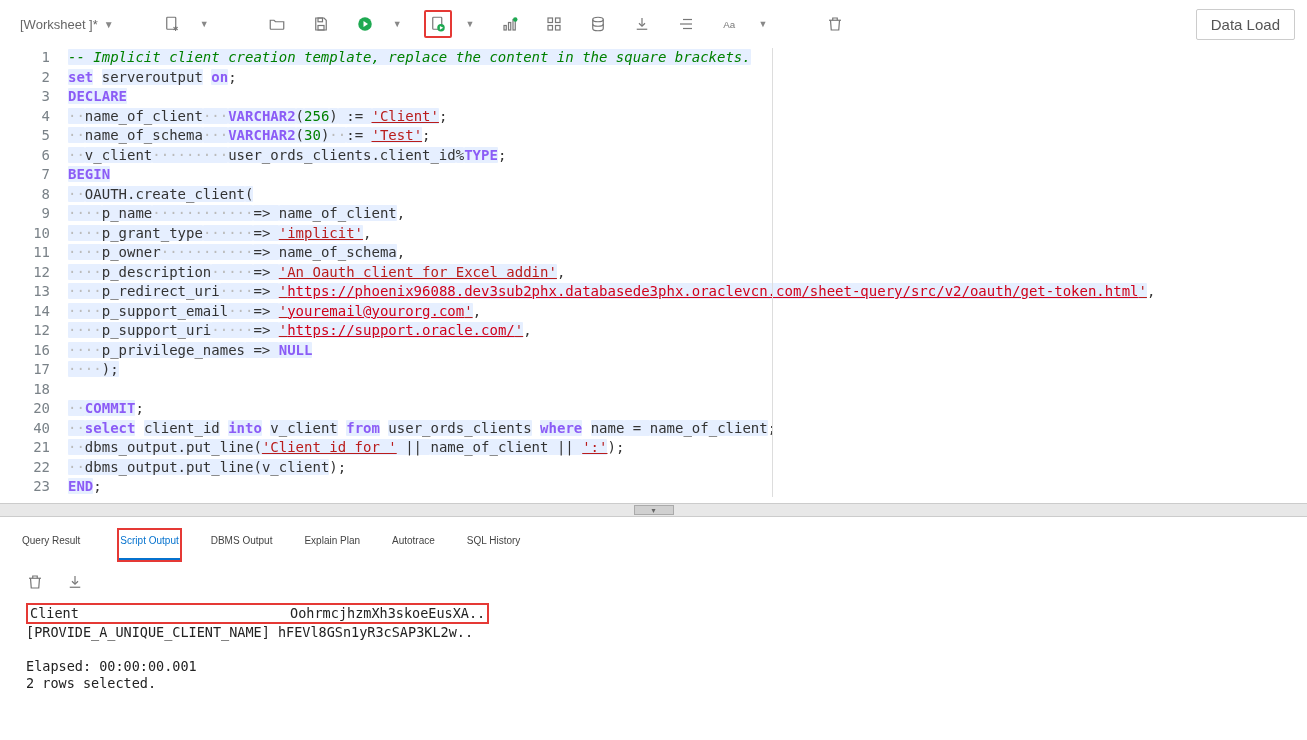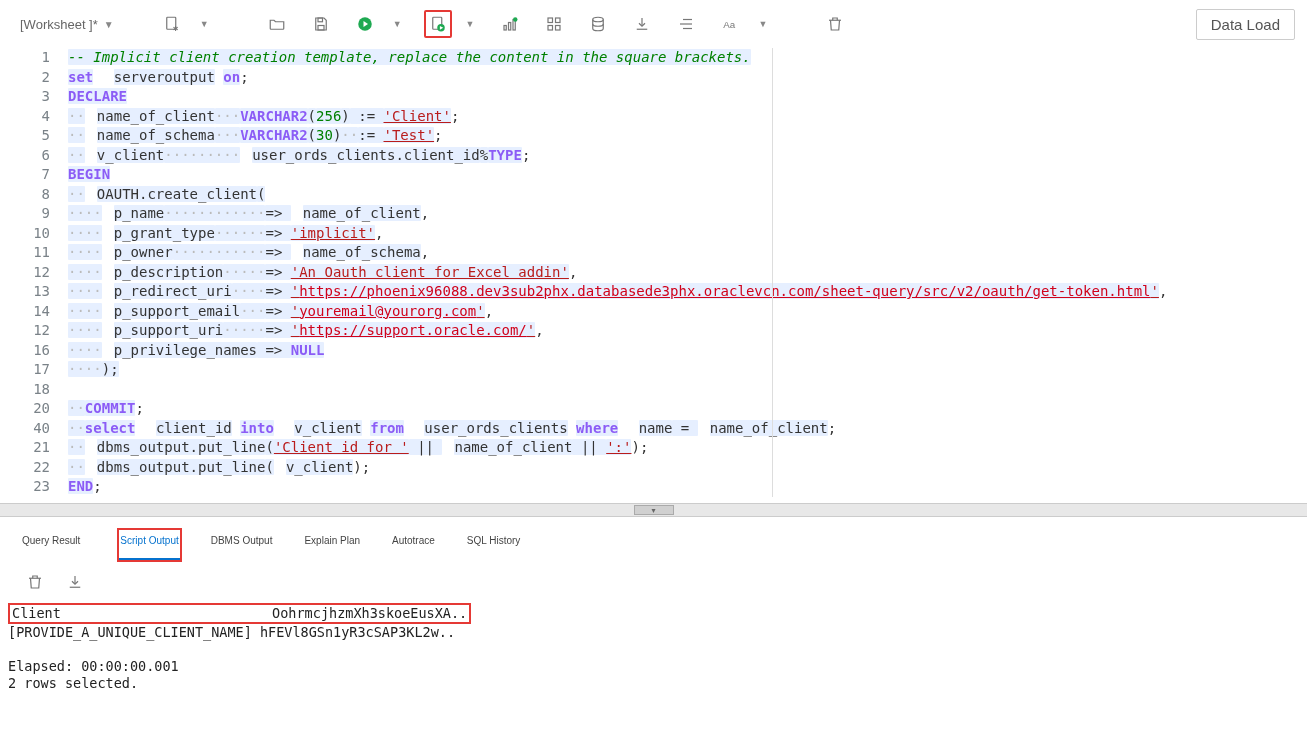--- a/index.html
+++ b/index.html
@@ -17,35 +17,35 @@
 .data-load-btn { border:1px solid #ccc; padding: 6px 14px; border-radius:2px; cursor:pointer; color:#555; font-size:15px; }
 .editor-wrap { height: 455px; overflow: hidden; position: relative; padding-left: 10px;}
 .editor { display:flex; font-family: Consolas, Menlo, monospace; font-size: 14px; line-height: 19.5px; }
 .gutter { width: 58px; text-align: right; padding-right: 18px; color: #7a8288; user-select:none; background:#fff;}
 .code { white-space: pre; flex:1; position:relative; }
 .code-line { height:19.5px; }
 .margin-line { position:absolute; left: 704px; top:0; bottom:0; border-left:1px solid #ddd; }
 .hl { background:#e6efff; border-radius:1px; }
 .cm { color:#008000; font-style:italic; }
 .kw { color:#8b5cf6; font-weight:bold; }
-.id { color:#333;margin-left:12px; }
+.id { color:#333; }
 .op { color:#333; }
 .str { color:#b91c1c;text-decoration:underline; }
 .lnk { color:#d0021b; text-decoration: underline; }
 .num { color:#008000; }
 .wsdot { color:#bbb; }
 .splitter { height:14px; background:#e8e8e8; border-top:1px solid #ccc; border-bottom:1px solid #ccc; position:relative; }
 .splitter .grip { position:absolute; left:50%; transform:translateX(-50%); top:1px; width:40px; height:10px; background:#d0d0d0; border:1px solid #aaa; display:flex; align-items:center; justify-content:center; font-size:8px; color:#666;}
 .tabs { display:flex; gap:28px; padding: 12px 20px 0 20px; border-bottom: none; font-size:10px; color:#444; }
 .tabs .tab { padding: 6px 2px 12px 2px; cursor:pointer; }
 .tabs .tab.active { color:#0572ce; border-bottom: 3px solid #0572ce; }
 .tabs .tab.highlighted { outline: 2px solid #e53935; outline-offset: -1px; margin-left: 8px; }
 .out-toolbar { display:flex; gap:18px; padding: 10px 20px 6px 24px; color:#666;}
 .out-toolbar .tb-btn { width:22px; height:22px; }
-.script-out { font-family: Consolas, Menlo, monospace; font-size:13.5px; white-space:pre; padding: 0 14px 12px 8px; line-height:17px; color:#222; }
+.script-out { font-family: Consolas, Menlo, monospace; font-size:13.5px; white-space:pre; padding: 0 14px 12px 26px; line-height:17px; color:#222; }
 .out-box { border:2px solid #e53935; display:inline-block; padding:0 2px; margin-top:4px;}
 </style>
 </head>
 <body>
 
 <div class="toolbar">
   <div class="ws-title">
     <span>[Worksheet ]*</span>
     <span class="chev">▼</span>
   </div>

